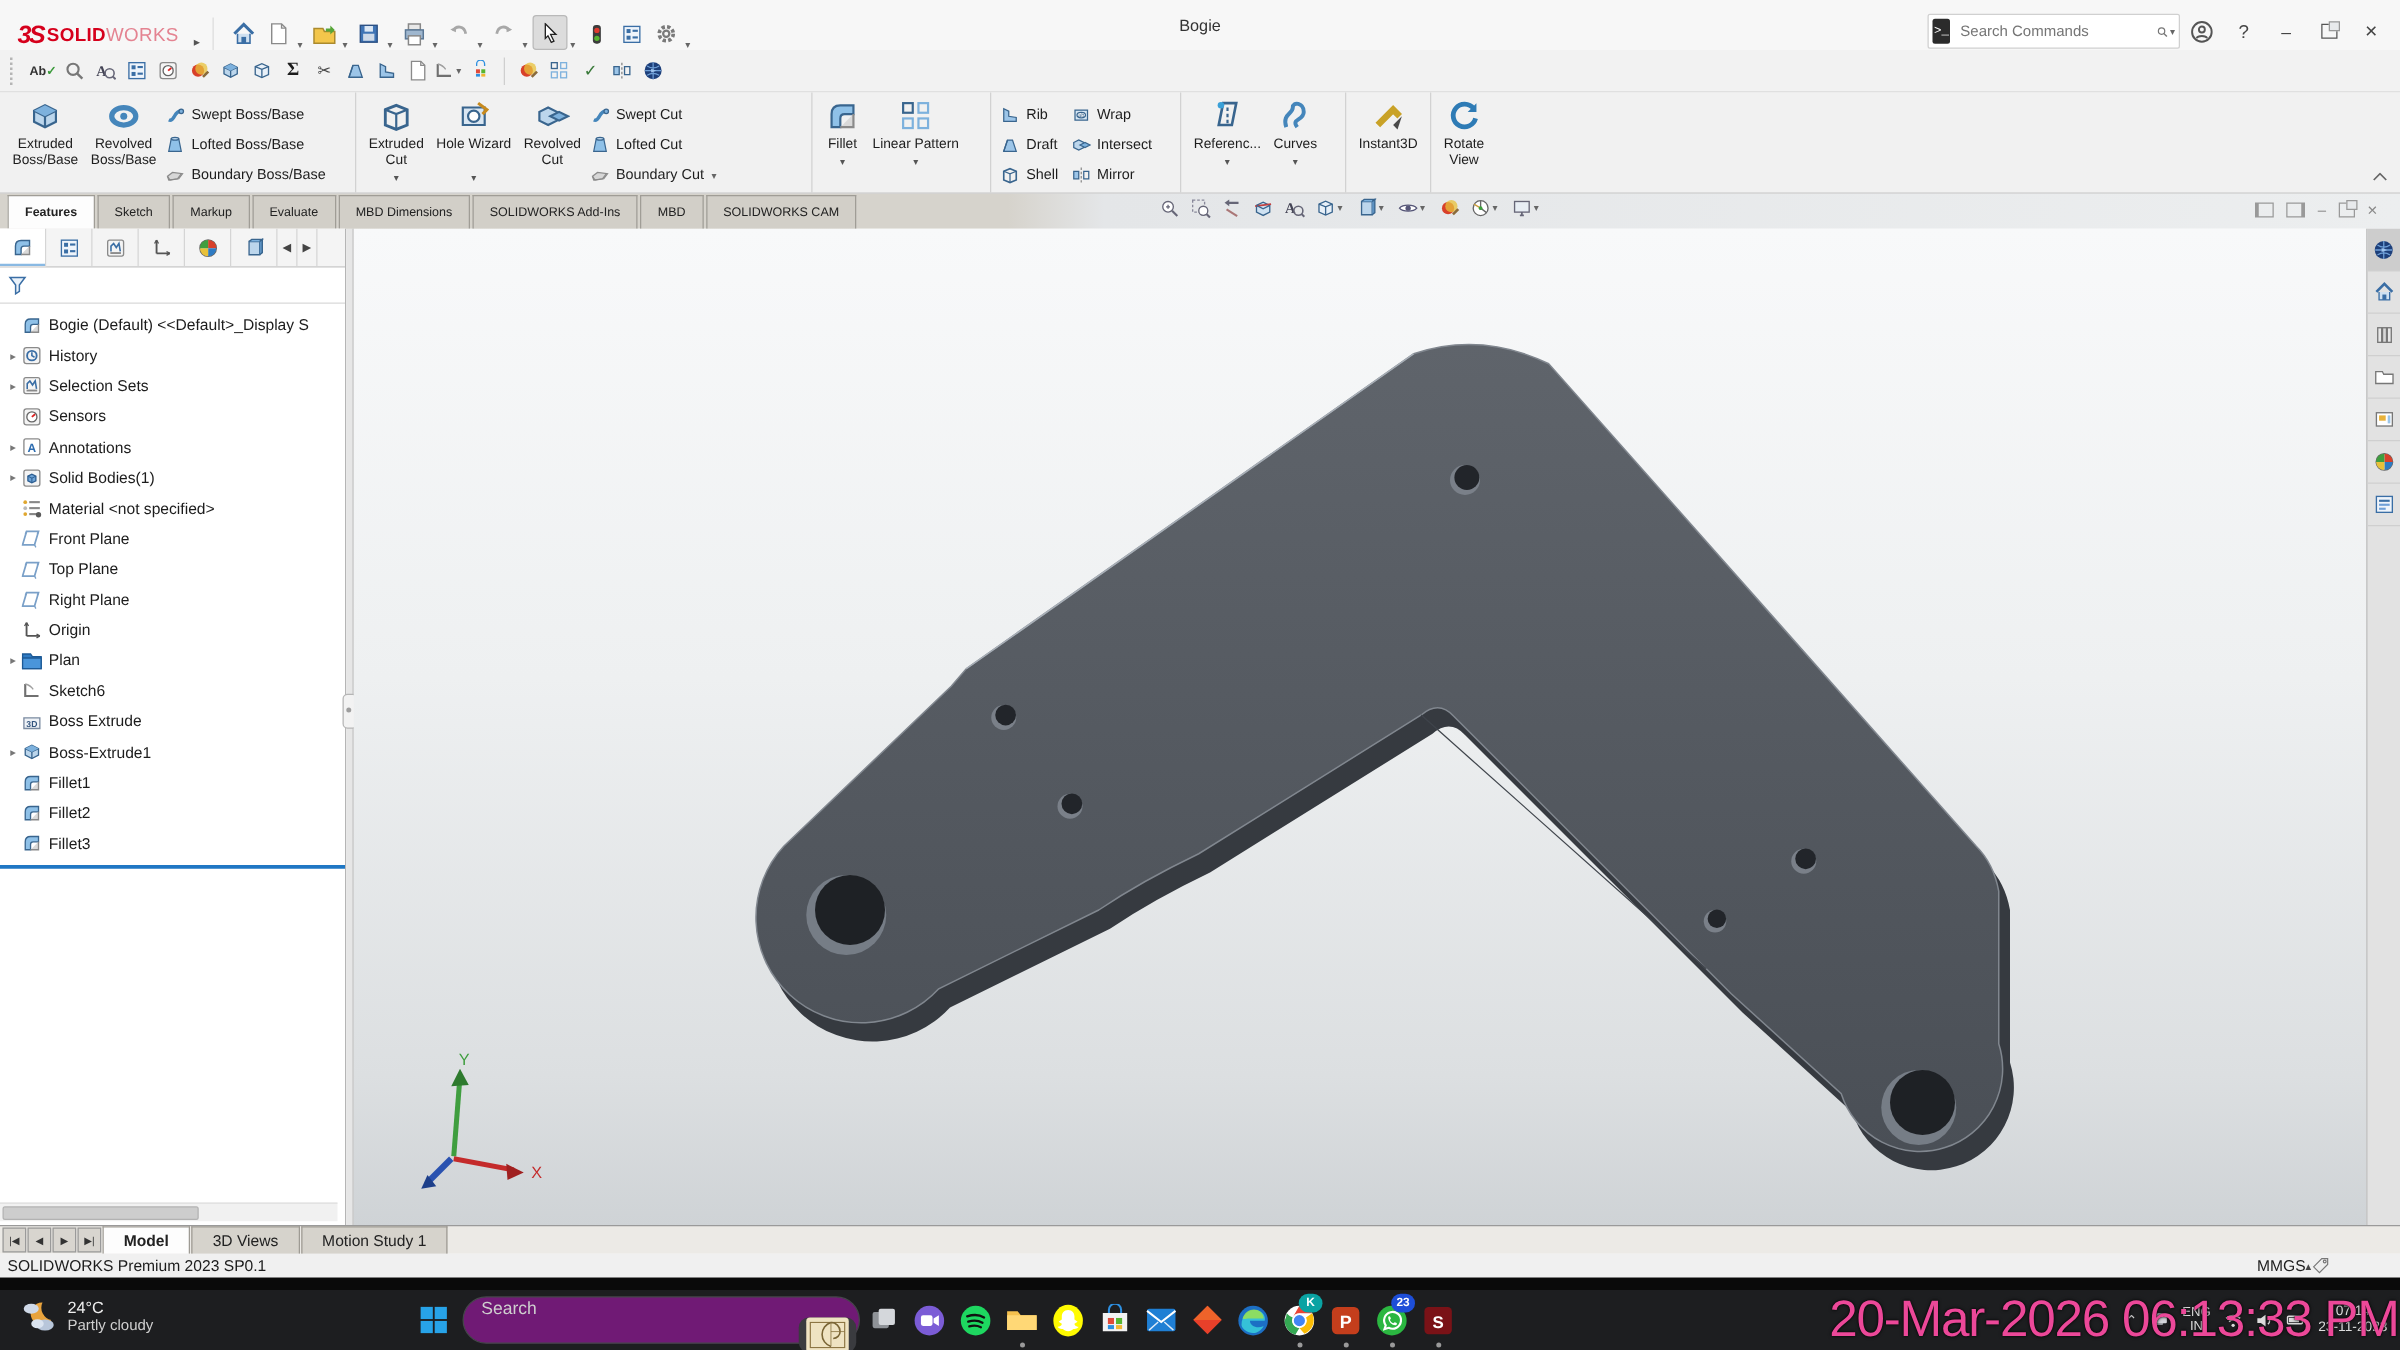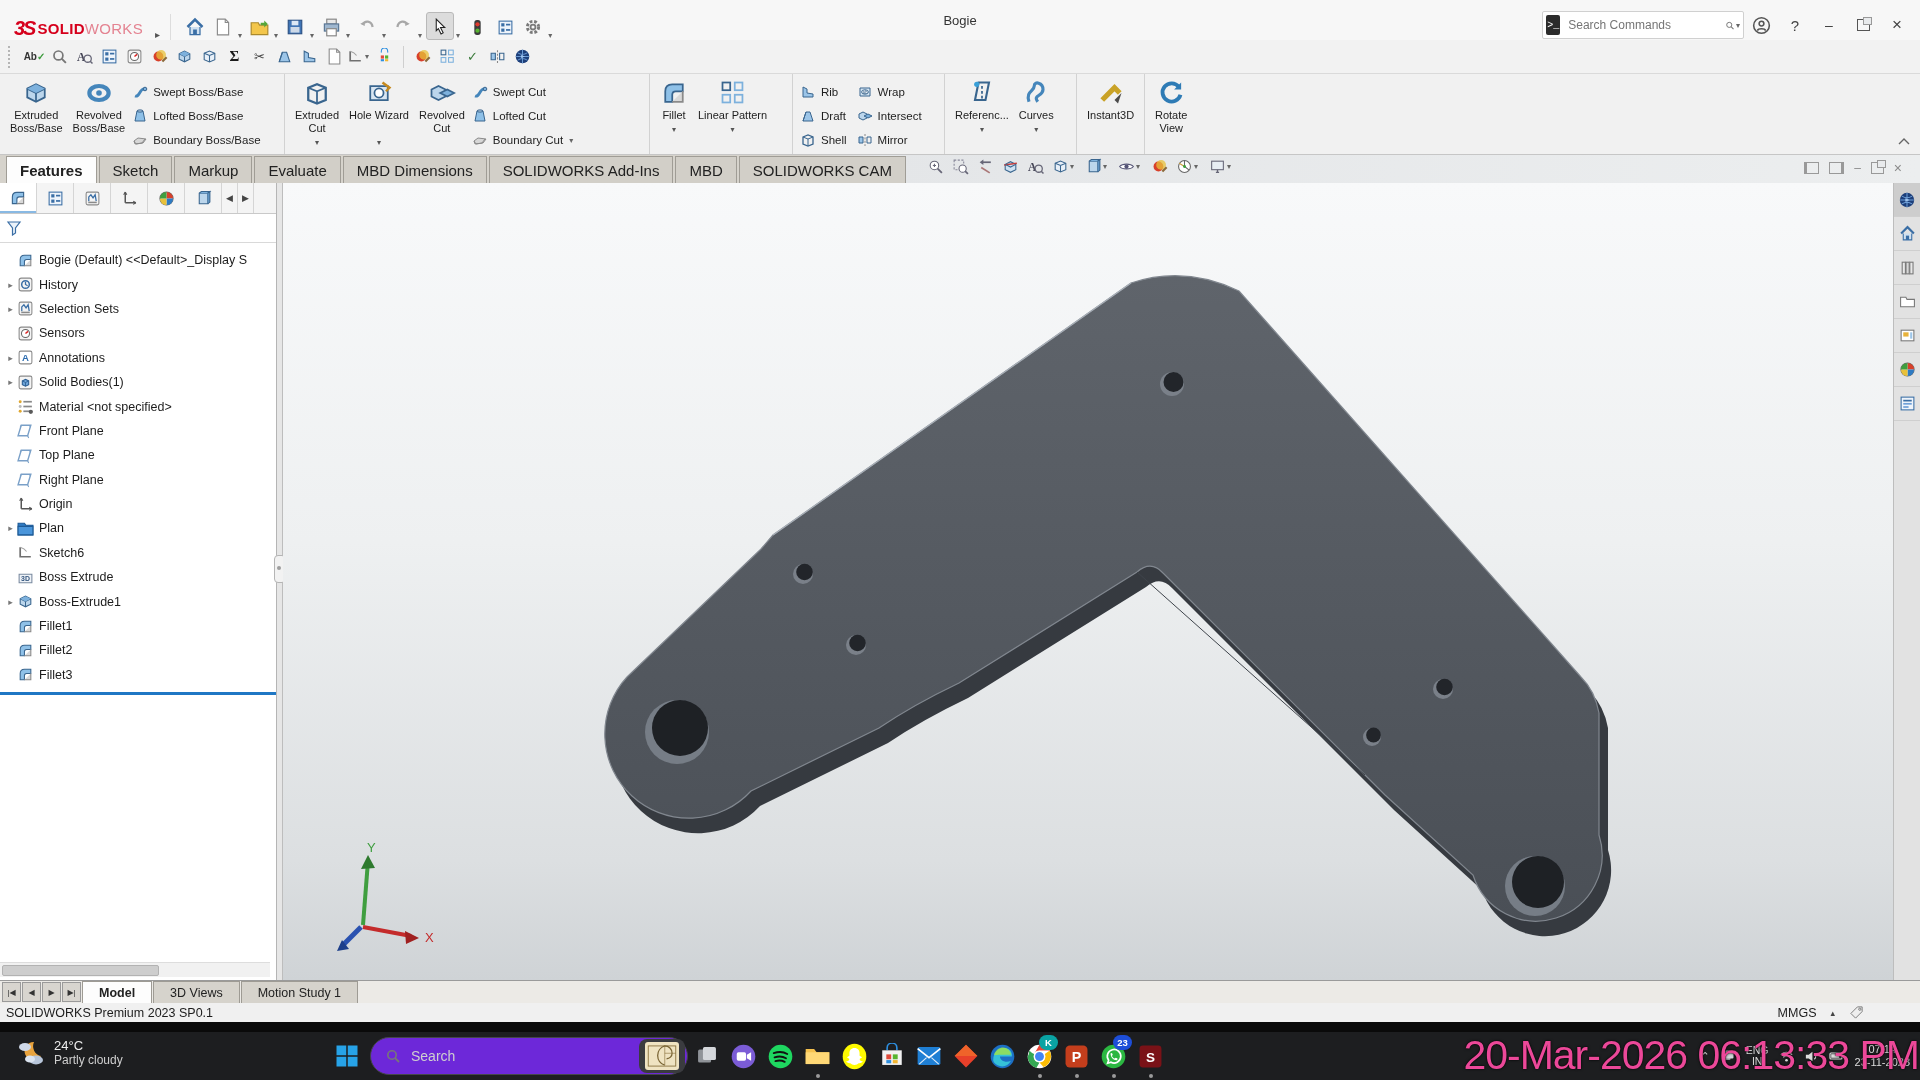--- a/index.html
+++ b/index.html
@@ -46,21 +46,21 @@
   .bigb .bdd{font-size:8px;color:#555;margin-top:1px;}
   .rcol{display:flex;flex-direction:column;justify-content:space-around;padding:2px 2px;font-size:11.5px;}
   .srow{display:flex;align-items:center;gap:5px;height:19px;white-space:nowrap;color:#1d1d1d;}
   .srow .sic{width:16px;height:16px;}
   .rib-collapse{position:absolute;right:10px;top:138px;color:#666;}
 
   
   .tstrip{left:0;top:155px;width:1920px;height:28px;
           background:linear-gradient(90deg,#d6d3cc 0,#d6d3cc 42%,#e4e6e8 46%,#eceeef 100%);
           display:flex;align-items:stretch;padding-left:6px;box-sizing:border-box;}
-  .tab{font-size:15px;display:flex;align-items:center;padding:0 13px;border:1px solid #a09d96;border-bottom:none;
+  .tab{font-size:10px;display:flex;align-items:center;padding:0 13px;border:1px solid #a09d96;border-bottom:none;
        background:#d2cfc8;color:#222;margin-right:2px;margin-top:1px;}
   .tab.active{background:#fdfdfd;font-weight:bold;}
   .hud{position:absolute;left:925px;top:157px;display:flex;align-items:center;gap:4px;}
   .hudb{display:flex;align-items:center;padding:1px 2px;border-radius:2px;}
   .hudb .dd{margin-left:1px;}
   .docwin{position:absolute;right:18px;top:160px;display:flex;align-items:center;gap:10px;color:#8b8b8b;font-size:12px;}
   .dwbox{width:11px;height:10px;border:1px solid #999;position:relative;}
   .dwbox.r:before{content:"";position:absolute;right:-3px;top:-3px;width:7px;height:6px;border:1px solid #999;background:#e8eaec;}
 
   
@@ -96,32 +96,32 @@
   .dnavb{width:17px;height:18px;border:1px solid #9a9a9a;background:#d8d5cf;color:#333;font-size:8px;
          display:flex;align-items:center;justify-content:center;margin-right:1px;}
   .dtab{height:21px;display:flex;align-items:center;padding:0 16px;font-size:12.5px;background:#d6d3cc;
         border:1px solid #9e9b94;border-bottom:none;margin-right:1px;color:#222;}
   .dtab.active{background:#fdfdfd;font-weight:bold;}
 
   
   .sbar{left:0;top:1003px;width:1920px;height:19px;background:#f0f0f0;display:flex;align-items:center;
         font-size:12.5px;padding:0 6px;box-sizing:border-box;}
   .sbar .fill{flex:1;}
-  .units{display:flex;align-items:center;gap:14px;margin-right:50px;}
+  .units{display:flex;align-items:center;margin-right:50px;}
   .blackstrip{left:0;top:1022px;width:1920px;height:10px;background:#0a0a0a;}
 
   
   .taskbar{left:0;top:1032px;width:1920px;height:48px;background:#1d1e20;}
   .weather{position:absolute;left:14px;top:4px;display:flex;align-items:center;gap:8px;color:#eee;}
   .wtemp{font-size:13px;line-height:15px;}
   .wdesc{font-size:12px;color:#cfcfcf;line-height:14px;}
   .tbrow{position:absolute;left:330px;top:0;height:48px;display:flex;align-items:center;}
   .startb{width:34px;height:40px;display:flex;align-items:center;justify-content:center;border-radius:4px;margin-right:6px;}
-  .spill{width:318px;height:38px;background:#6d28d9;border:1px solid #45464a;border-radius:19px;display:flex;
-         align-items:center;color:#cfcfcf;font-size:14px;padding-left:14px;box-sizing:border-box;}
+  .spill{width:318px;height:38px;background:#701a75;border:1px solid #45464a;border-radius:19px;display:flex;
+         align-items:flex-start;color:#cfcfcf;font-size:14px;padding-left:14px;box-sizing:border-box;flex-direction:column;}
   .spill .hl{margin-left:auto;width:46px;height:34px;background:#3a3b3f;border-radius:8px;display:flex;align-items:center;
          justify-content:center;margin-right:2px;}
   .hlimg{width:34px;height:28px;background:#efe3c2;border-radius:3px;display:flex;align-items:center;justify-content:center;}
   .appc{width:37px;height:48px;display:flex;align-items:center;justify-content:center;position:relative;}
   .appdot{position:absolute;bottom:2px;left:50%;margin-left:-2px;width:4px;height:4px;border-radius:2px;background:#9a9a9a;}
   .badge{position:absolute;top:3px;right:0px;min-width:15px;height:15px;border-radius:8px;background:#1d4ed8;color:#fff;
          font-size:9.5px;display:flex;align-items:center;justify-content:center;padding:0 2px;font-weight:bold;}
   .badge.teal{background:#0aa3a3;}
   .tray{position:absolute;right:0;top:0;height:48px;display:flex;align-items:center;gap:10px;color:#ddd;padding-right:10px;}
   .langbox{font-size:10.5px;line-height:11px;text-align:center;}

